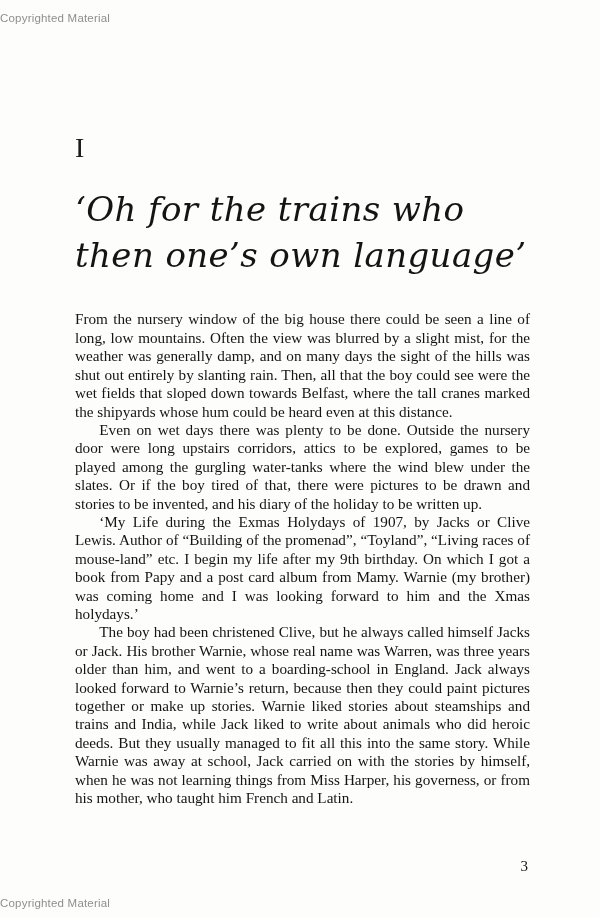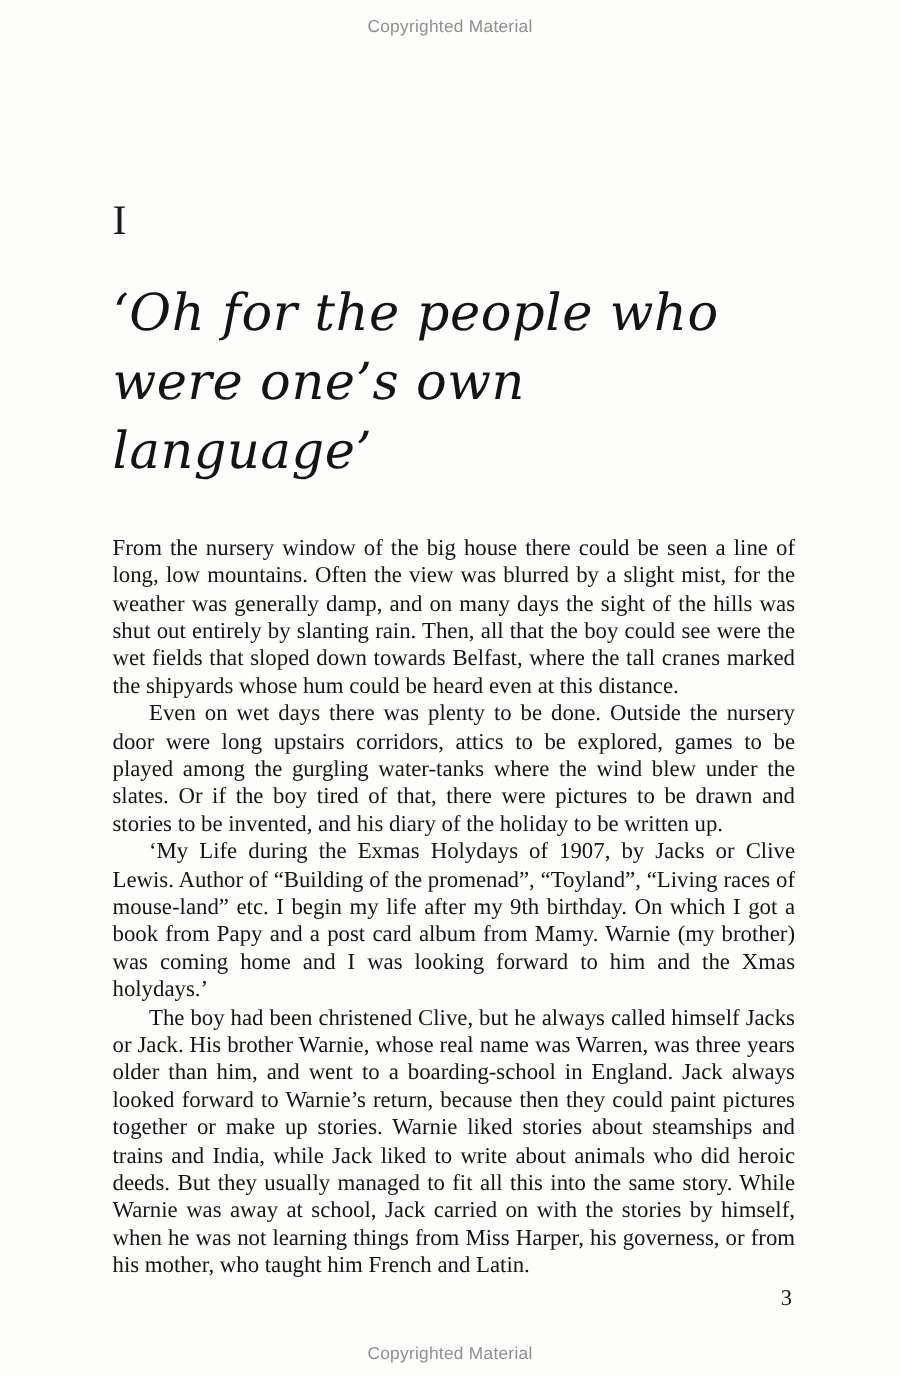--- a/index.html
+++ b/index.html
@@ -12,21 +12,21 @@
     background: #fdfdfb;
     position: relative;
     font-family: "Liberation Serif", serif;
     color: #161616;
     overflow: hidden;
   }
   .copyright {
     position: absolute;
     left: 0;
     width: 100%;
-    text-align: center;
+    text-align: left;
     font-family: "Liberation Sans", sans-serif;
     font-size: 11.5px;
     color: #8e8e8e;
     letter-spacing: 0.2px;
   }
   .copyright.top { top: 12px; }
   .copyright.bottom { bottom: 8px; }
 
   .content {
     position: absolute;
@@ -76,22 +76,22 @@
 
 <div>
 
   <div class="copyright top">Copyrighted Material</div>
 
   <div class="content">
 
     <div class="chapter-number">I</div>
 
     <h1 class="chapter-title">
-      <span>‘Oh for the people who</span><br>
-      <span>were one’s own language’</span>
+      <span>‘Oh for the trains who</span><br>
+      <span>then one’s own language’</span>
     </h1>
 
     <div class="body-text">
       <p>From the nursery window of the big house there could be seen a line of long, low mountains. Often the view was blurred by a slight mist, for the weather was generally damp, and on many days the sight of the hills was shut out entirely by slanting rain. Then, all that the boy could see were the wet fields that sloped down towards Belfast, where the tall cranes marked the shipyards whose hum could be heard even at this distance.</p>
       <p class="indent">Even on wet days there was plenty to be done. Outside the nursery door were long upstairs corridors, attics to be explored, games to be played among the gurgling water-tanks where the wind blew under the slates. Or if the boy tired of that, there were pictures to be drawn and stories to be invented, and his diary of the holiday to be written up.</p>
       <p class="indent">‘My Life during the Exmas Holydays of 1907, by Jacks or Clive Lewis. Author of “Building of the promenad”, “Toyland”, “Living races of mouse-land” etc. I begin my life after my 9th birthday. On which I got a book from Papy and a post card album from Mamy. Warnie (my brother) was coming home and I was looking forward to him and the Xmas holydays.’</p>
       <p class="indent">The boy had been christened Clive, but he always called himself Jacks or Jack. His brother Warnie, whose real name was Warren, was three years older than him, and went to a boarding-school in England. Jack always looked forward to Warnie’s return, because then they could paint pictures together or make up stories. Warnie liked stories about steamships and trains and India, while Jack liked to write about animals who did heroic deeds. But they usually managed to fit all this into the same story. While Warnie was away at school, Jack carried on with the stories by himself, when he was not learning things from Miss Harper, his governess, or from his mother, who taught him French and Latin.</p>
     </div>
 
   </div>

